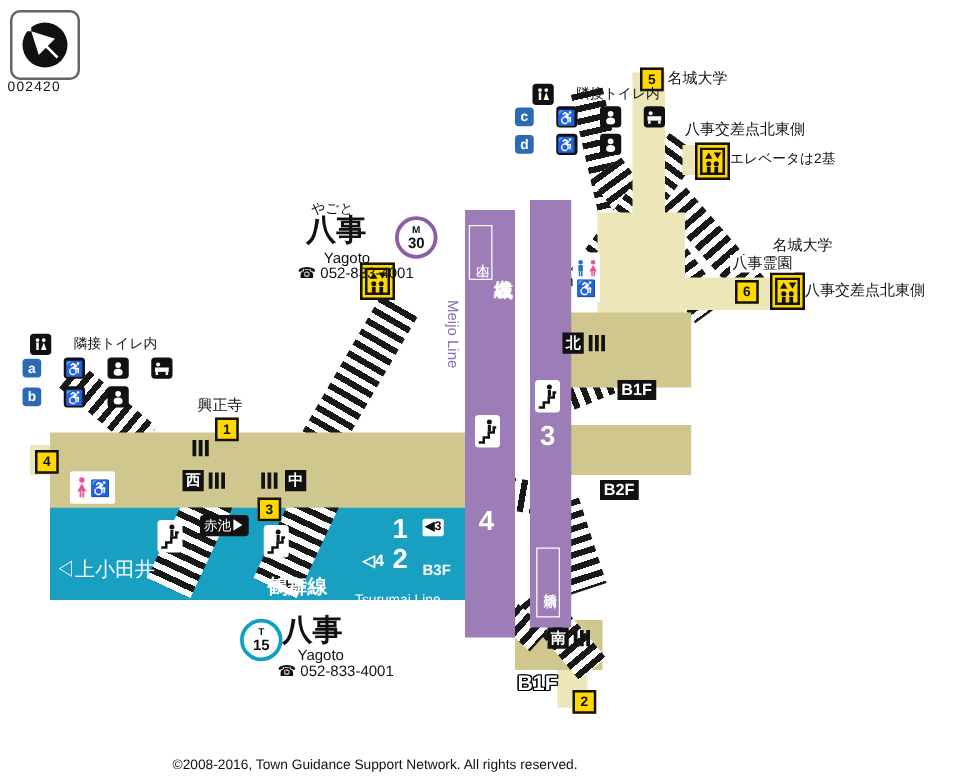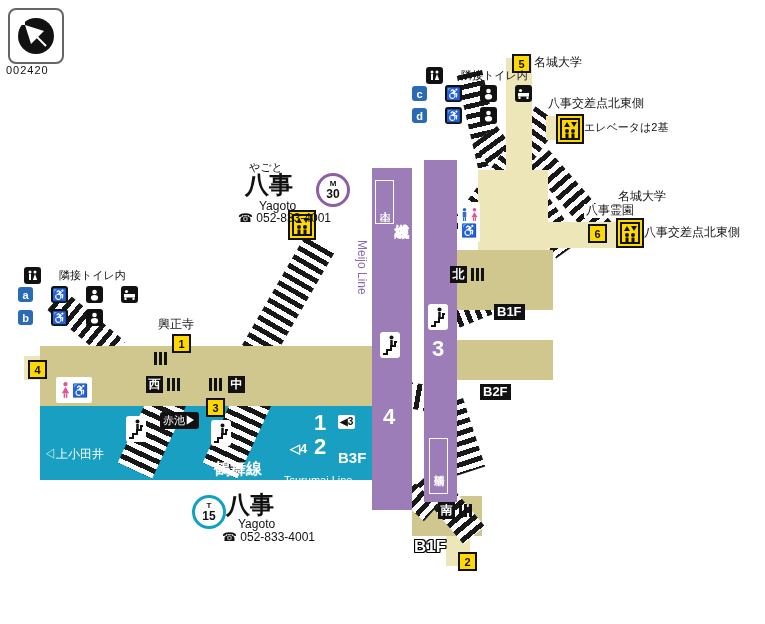--- a/index.html
+++ b/index.html
@@ -21,21 +21,21 @@
   .bars i{width:3px;height:13px;background:#111;display:block}
   .chip{width:17px;height:17px;background:#111;border-radius:3px;color:#fff;display:flex;align-items:center;justify-content:center;font-size:11px;flex:none}
   .letterchip{width:15px;height:15px;background:#2b6bb5;border-radius:3px;color:#fff;font-weight:bold;font-size:11px;display:flex;align-items:center;justify-content:center;flex:none}
   .row{position:absolute;display:flex;gap:18px;align-items:center}
   .escbox{position:absolute;width:20px;height:26px;background:#fff;border-radius:3px;display:flex;align-items:center;justify-content:center}
   .elevchip{position:absolute;width:24px;height:26px;background:#ffd800;border:2px solid #111;display:flex;align-items:center;justify-content:center}
   .lbl{position:absolute;font-size:12px;color:#111;white-space:nowrap;line-height:1.15}
   .lblbg{background:#fff;padding:0 2px}
   .bignum{position:absolute;color:#fff;font-weight:bold;font-size:22px;line-height:1}
   .floorchip{position:absolute;background:#111;color:#fff;font-weight:bold;font-size:13px;padding:1px 3px;line-height:1.1}
-  .floortxt{position:absolute;color:#fff;font-weight:bold;font-size:15px;line-height:1}
+  .floortxt{position:absolute;color:#fff;font-weight:bold;font-size:12px;line-height:1}
   .outline{position:absolute;color:#fff;font-weight:bold;font-size:17px;line-height:1;
     text-shadow:-1px -1px 0 #000,1px -1px 0 #000,-1px 1px 0 #000,1px 1px 0 #000,-1px 0 0 #000,1px 0 0 #000,0 1px 0 #000,0 -1px 0 #000}
   .symcircle{position:absolute;width:28px;height:28px;border-radius:50%;background:#fff;display:flex;flex-direction:column;align-items:center;justify-content:center;line-height:1}
   .symcircle .l{font-size:8px;font-weight:bold}
   .symcircle .n{font-size:12px;font-weight:bold}
   .toiletbox{position:absolute;background:#fff;border-radius:2px;display:flex;align-items:center;justify-content:center;gap:1px}
   .wheel{color:#2f6fc4;font-size:13px;line-height:1}
   .stepbox{position:absolute;background:#fff;border-radius:2px;color:#111;font-weight:bold;font-size:10px;padding:1px 2px;line-height:1.2}
 </style>
 </head>
@@ -67,21 +67,21 @@
 
   <div class="bluewrap" style="left:40px;top:406px;width:350px;height:74px">
     <div class="bluebg"></div>
     <div class="stair" style="left:146px;top:0;width:80px;height:38px;transform:rotate(115deg)"></div>
     <div class="stair" style="left:231px;top:0;width:80px;height:38px;transform:rotate(115deg)"></div>
   </div>
 
   <div class="stair" style="left:436px;top:468px;width:76px;height:28px;transform:rotate(50deg)"></div>
   <div class="stair" style="left:400px;top:470px;width:52px;height:22px;transform:rotate(42deg)"></div>
 
-  <span class="abs white" style="left:44px;top:446px;font-size:12px">◁上小田井</span>
+  <span class="abs white" style="left:44px;top:446px;font-size:16px">◁上小田井</span>
   <span class="abs white" style="left:160px;top:412px;background:#111;border-radius:3px;padding:1px 3px;font-size:11px">赤池▶</span>
   <div class="escbox" style="left:126px;top:416px">
     <svg width="16" height="22" viewBox="0 0 16 22">
         <path d="M1 20 H5 V16 H9 V12 H13 V8 H15" stroke="#111" stroke-width="2" fill="none"></path>
         <circle cx="9.5" cy="3.5" r="2" fill="#111"></circle>
         <path d="M9.5 6 V11" stroke="#111" stroke-width="2.5"></path>
       </svg>
   </div>
   <div class="escbox" style="left:211px;top:420px">
     <svg width="16" height="22" viewBox="0 0 16 22">
@@ -346,14 +346,15 @@
   <div class="abs" style="left:8px;top:8px;width:52px;height:52px;border:2px solid #666;border-radius:8px;background:#fff;display:flex;align-items:center;justify-content:center">
     <svg width="42" height="42" viewBox="0 0 42 42">
         <circle cx="21" cy="21" r="18" fill="#111"></circle>
         <rect x="4" y="4" width="6" height="6" fill="#fff"></rect>
         <polygon points="10,10 29,16 16,29" fill="#fff"></polygon>
         <line x1="21" y1="21" x2="31" y2="31" stroke="#fff" stroke-width="2"></line>
       </svg>
   </div>
   <span class="lbl" style="left:6px;top:64px;font-size:11px;letter-spacing:1px">002420</span>
 
+  <span class="lbl" style="left:138px;top:606px;font-size:11px">©2008-2016, Town Guidance Support Network. All rights reserved.</span>
 
 </div>
 
 </body></html>

